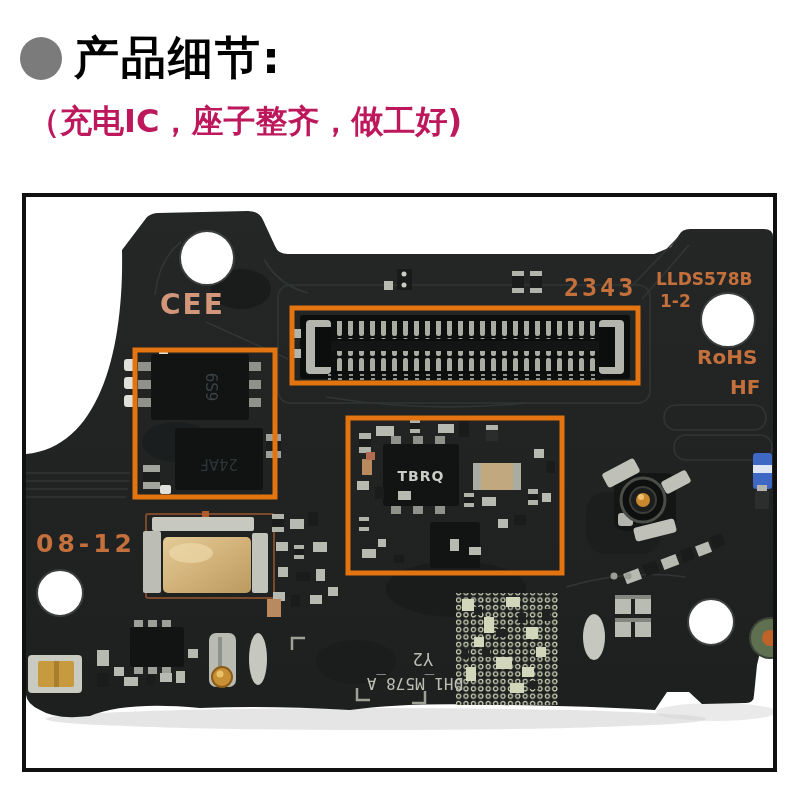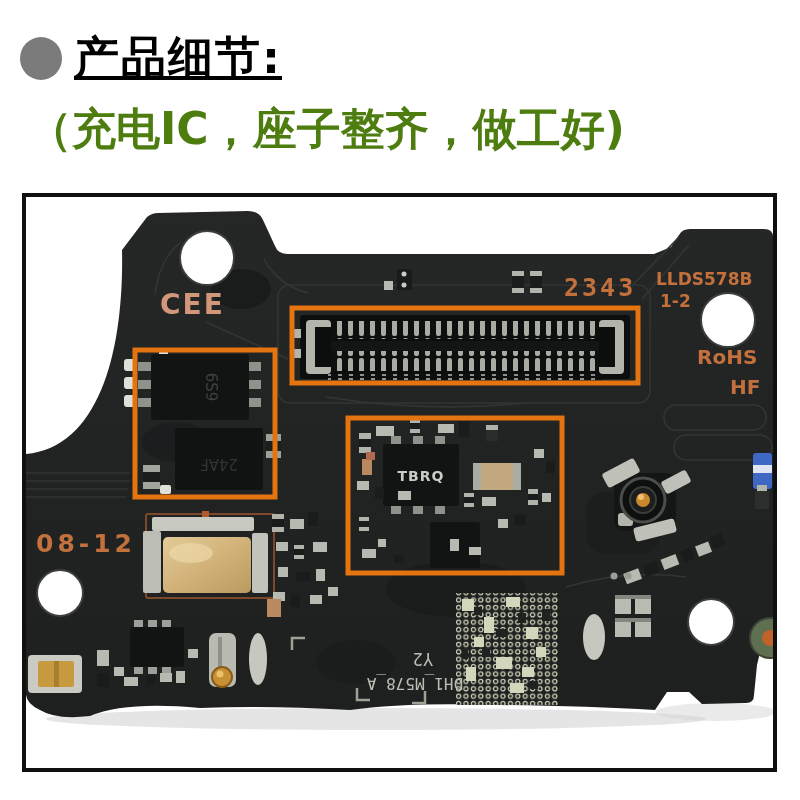--- a/index.html
+++ b/index.html
@@ -1,20 +1,20 @@
 <!DOCTYPE html>
 <html><head>
 <meta charset="utf-8">
 <style>
   html,body{margin:0;padding:0;background:#ffffff;}
   body{width:800px;height:800px;position:relative;font-family:"DejaVu Sans",sans-serif;overflow:hidden;}
   .hdr{position:absolute;left:0;top:0;width:800px;}
   .bullet{position:absolute;left:20px;top:37px;width:42px;height:43px;border-radius:50%;}
-  .title{position:absolute;left:74px;top:28px;font-size:45px;font-weight:800;color:#000;letter-spacing:2px;white-space:nowrap;text-decoration:underline;}
-  .subtitle{position:absolute;left:28px;top:100px;font-size:44px;font-weight:800;color:#4d7c0f;letter-spacing:0px;white-space:nowrap;}
+  .title{position:absolute;left:74px;top:28px;font-size:45px;font-weight:800;color:#000;letter-spacing:2px;white-space:nowrap;}
+  .subtitle{position:absolute;left:28px;top:100px;font-size:32px;font-weight:800;color:#be185d;letter-spacing:0px;white-space:nowrap;}
   .photo-frame{position:absolute;left:22px;top:193px;width:755px;height:579px;border:4px solid #101010;background:#ffffff;box-sizing:border-box;overflow:hidden;}
   .photo-frame svg{display:block;}
   text{font-family:"DejaVu Sans",sans-serif;}
   .mono{font-family:"DejaVu Sans Mono",monospace;}
 </style>
 </head>
 <body>
 
 <div class="hdr">
   <div class="bullet" style="background:#7b7b7b;"></div>

